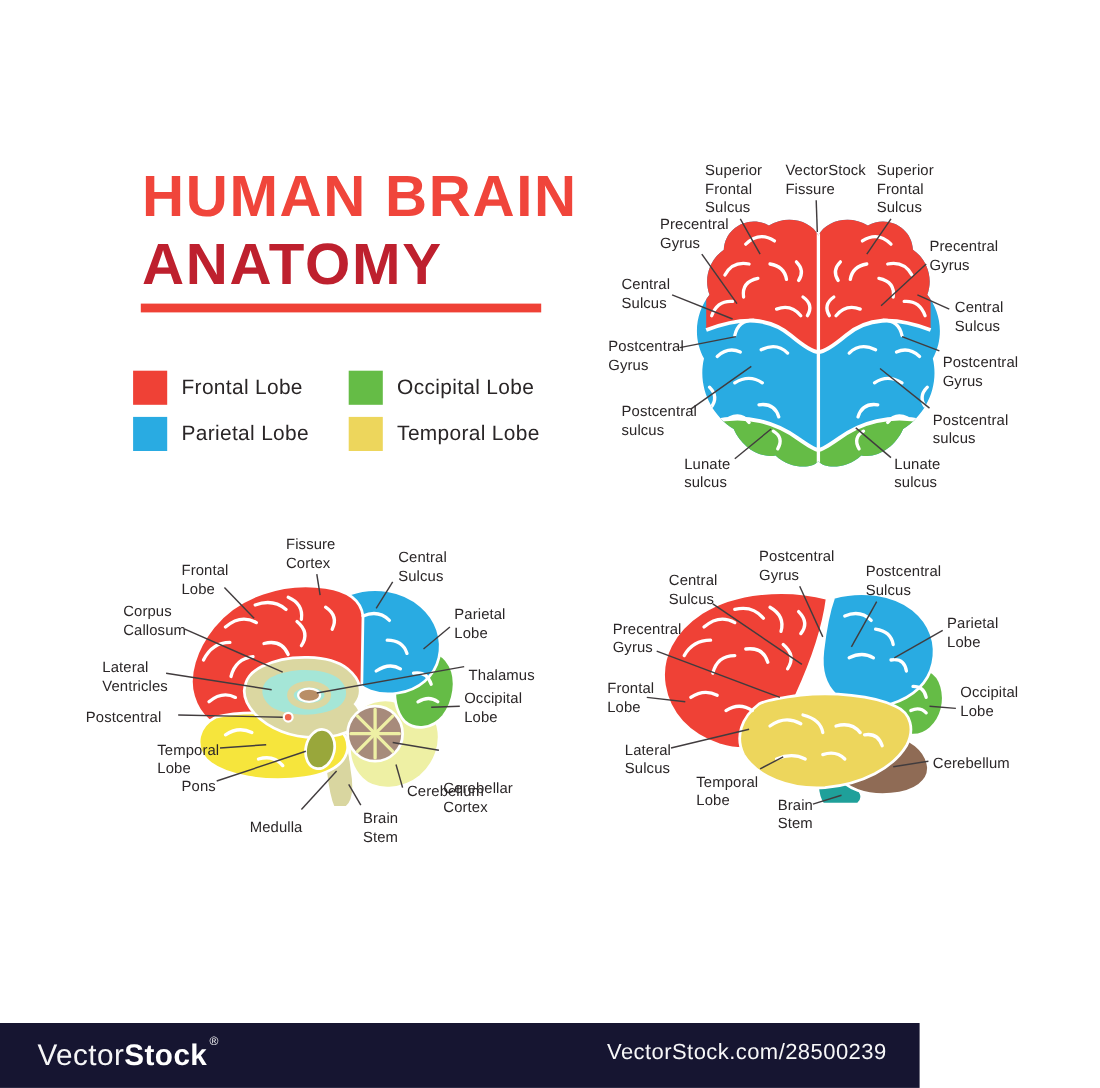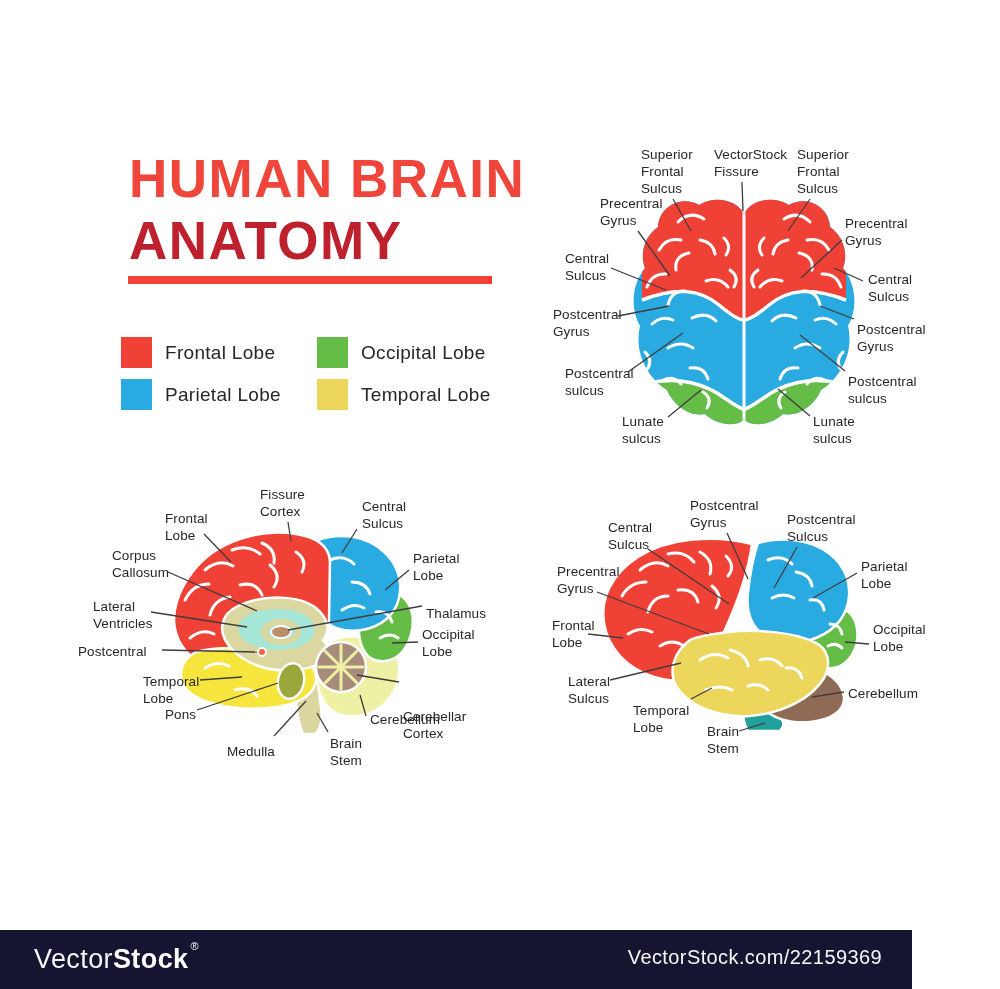--- a/index.html
+++ b/index.html
@@ -10,21 +10,21 @@
   .title-line{position:absolute;left:129px;font-weight:bold;font-size:53px;letter-spacing:1.5px;}
   .title-underline{position:absolute;left:128px;top:276px;width:364px;height:8px;}
   
   .legend-item{position:absolute;display:flex;align-items:center;height:31px;}
   .swatch{width:31px;height:31px;display:inline-block;flex:0 0 31px;}
   .legend-label{margin-left:13px;font-size:19px;color:#2a2627;letter-spacing:.3px;white-space:nowrap;}
   
   .lbl{position:absolute;font-size:13.5px;line-height:1.26;color:#2a2627;
        white-space:pre-line;letter-spacing:.1px;}
   
-  .bar{position:absolute;left:0;top:930px;width:912px;height:59px;display:flex;
+  .bar{position:absolute;left:0;top:930px;width:836px;height:59px;display:flex;
        align-items:center;justify-content:space-between;box-sizing:border-box;padding:0 30px 4px 34px;color:#fff;}
   .logo{font-size:27px;letter-spacing:.4px;}
   .logo .lt{font-weight:normal;opacity:.96;}
   .logo .bd{font-weight:bold;}
   .logo sup{font-size:11px;vertical-align:18px;margin-left:2px;}
   .ref{font-size:20px;letter-spacing:.4px;opacity:.97;}
 </style>
 </head>
 <body>
 
@@ -331,16 +331,16 @@
   <div class="lbl" style="left:848px;top:685px">Cerebellum</div>
   <div class="lbl" style="left:633px;top:702px">Temporal
 Lobe</div>
   <div class="lbl" style="left:707px;top:723px">Brain
 Stem</div>
 
   <div class="bar" style="background: rgb(22, 21, 49);">
     <div class="logo">
       <span class="lt">Vector</span><span class="bd">Stock</span><sup>®</sup>
     </div>
-    <div class="ref">VectorStock.com/22159369</div>
+    <div class="ref">VectorStock.com/28500239</div>
   </div>
 
 </div>
 
 </body></html>

